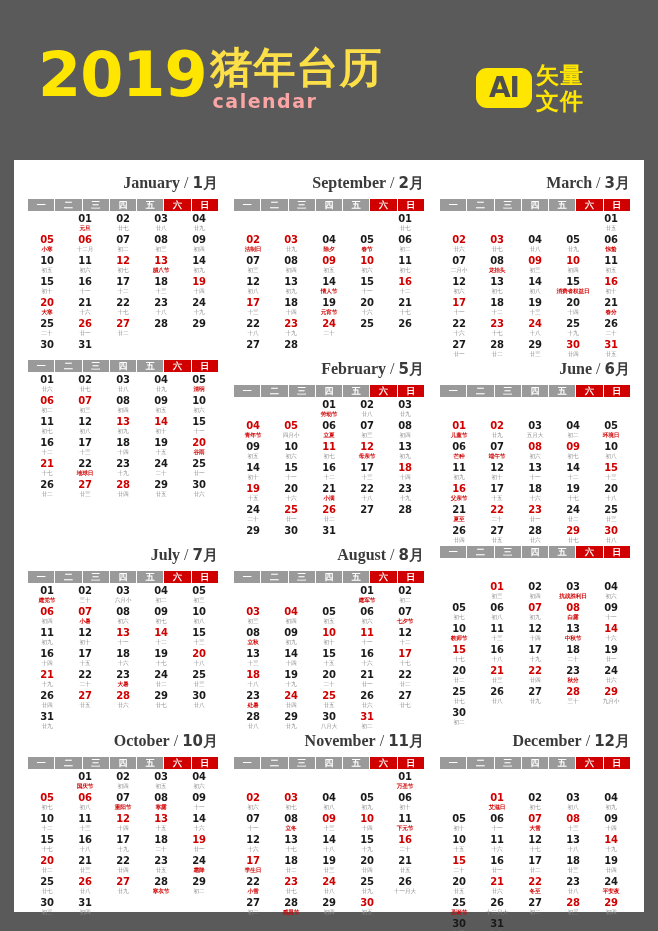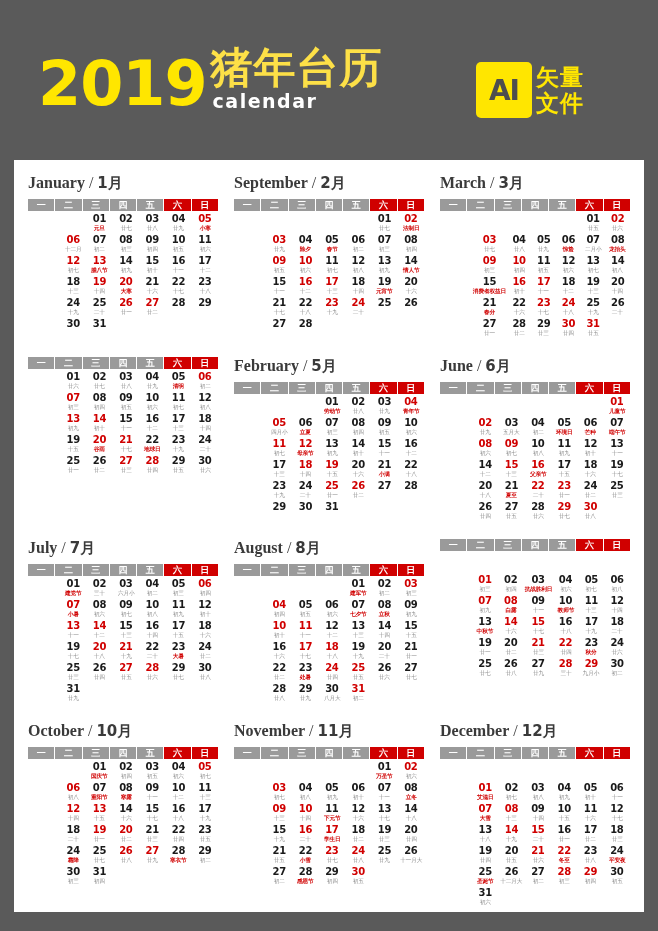--- a/index.html
+++ b/index.html
@@ -18,21 +18,21 @@
   
   #header {
     position: absolute;
     left: 0; top: 0;
     width: 658px; height: 152px;
   }
   #title-group {
     position: absolute;
     left: 38px; top: 46px;
     display: flex;
-    align-items: flex-end;
+    align-items: flex-start;
   }
   #year {
     font-family: "DejaVu Sans", sans-serif;
     font-size: 62px;
     font-weight: bold;
     line-height: 0.92;
     color: #ffe600;
     letter-spacing: -1px;
   }
   #title-cn-wrap {
@@ -44,36 +44,36 @@
     font-size: 42px;
     font-weight: bold;
     line-height: 1.0;
     color: #fde047;
     letter-spacing: 1px;
   }
   #title-sub {
     font-family: "DejaVu Sans", sans-serif;
     font-size: 19px;
     font-weight: bold;
-    color: #ffffff;
+    color: #fca5a5;
     letter-spacing: 1.5px;
     margin-top: 1px;
     margin-left: 2px;
   }
 
   #ai-group {
     position: absolute;
     left: 476px; top: 62px;
     display: flex;
     align-items: center;
   }
   #ai-badge {
-    width: 56px; height: 56px;
+    width: 56px; height: 40px;
     background: #ffe600;
-    border-radius: 5px;
+    border-radius: 11px;
     display: flex;
     align-items: center;
     justify-content: center;
   }
   #ai-badge span {
     font-family: "DejaVu Sans", sans-serif;
     font-size: 28px;
     font-weight: bold;
     color: #4e4e4e;
     letter-spacing: -1px;
@@ -104,21 +104,21 @@
     height: 752px;
     padding: 14px 6px 4px 6px;
   }
 
   .month {
     position: relative;
     padding: 0 8px;
   }
 
   .m-title {
-    text-align: left;
+    text-align: right;
     font-family: "Liberation Serif", "DejaVu Serif", serif;
     font-size: 16px;
     font-weight: bold;
     color: #3a3a3a;
     letter-spacing: 0px;
     margin-bottom: 6px;
     white-space: nowrap;
   }
   .m-title .mn-cn { font-family: "DejaVu Sans", sans-serif; font-size: 15px; }
   .m-title .sep { font-weight: normal; }
@@ -138,23 +138,22 @@
     font-size: 9px;
     font-weight: bold;
     line-height: 12px;
     text-align: center;
   }
   .wk.wknd { background: #d00000; }
 
   
   .d-grid {
     display: grid;
-    grid-template-columns: repeat(6, 1fr);
+    grid-template-columns: repeat(5, 1fr);
     row-gap: 1px;
-    margin-left: 32px;
   }
   .cell {
     height: 20px;
     text-align: center;
     line-height: 1;
   }
   .cell .dn {
     display: block;
     font-family: "DejaVu Sans", sans-serif;
     font-size: 10px;

